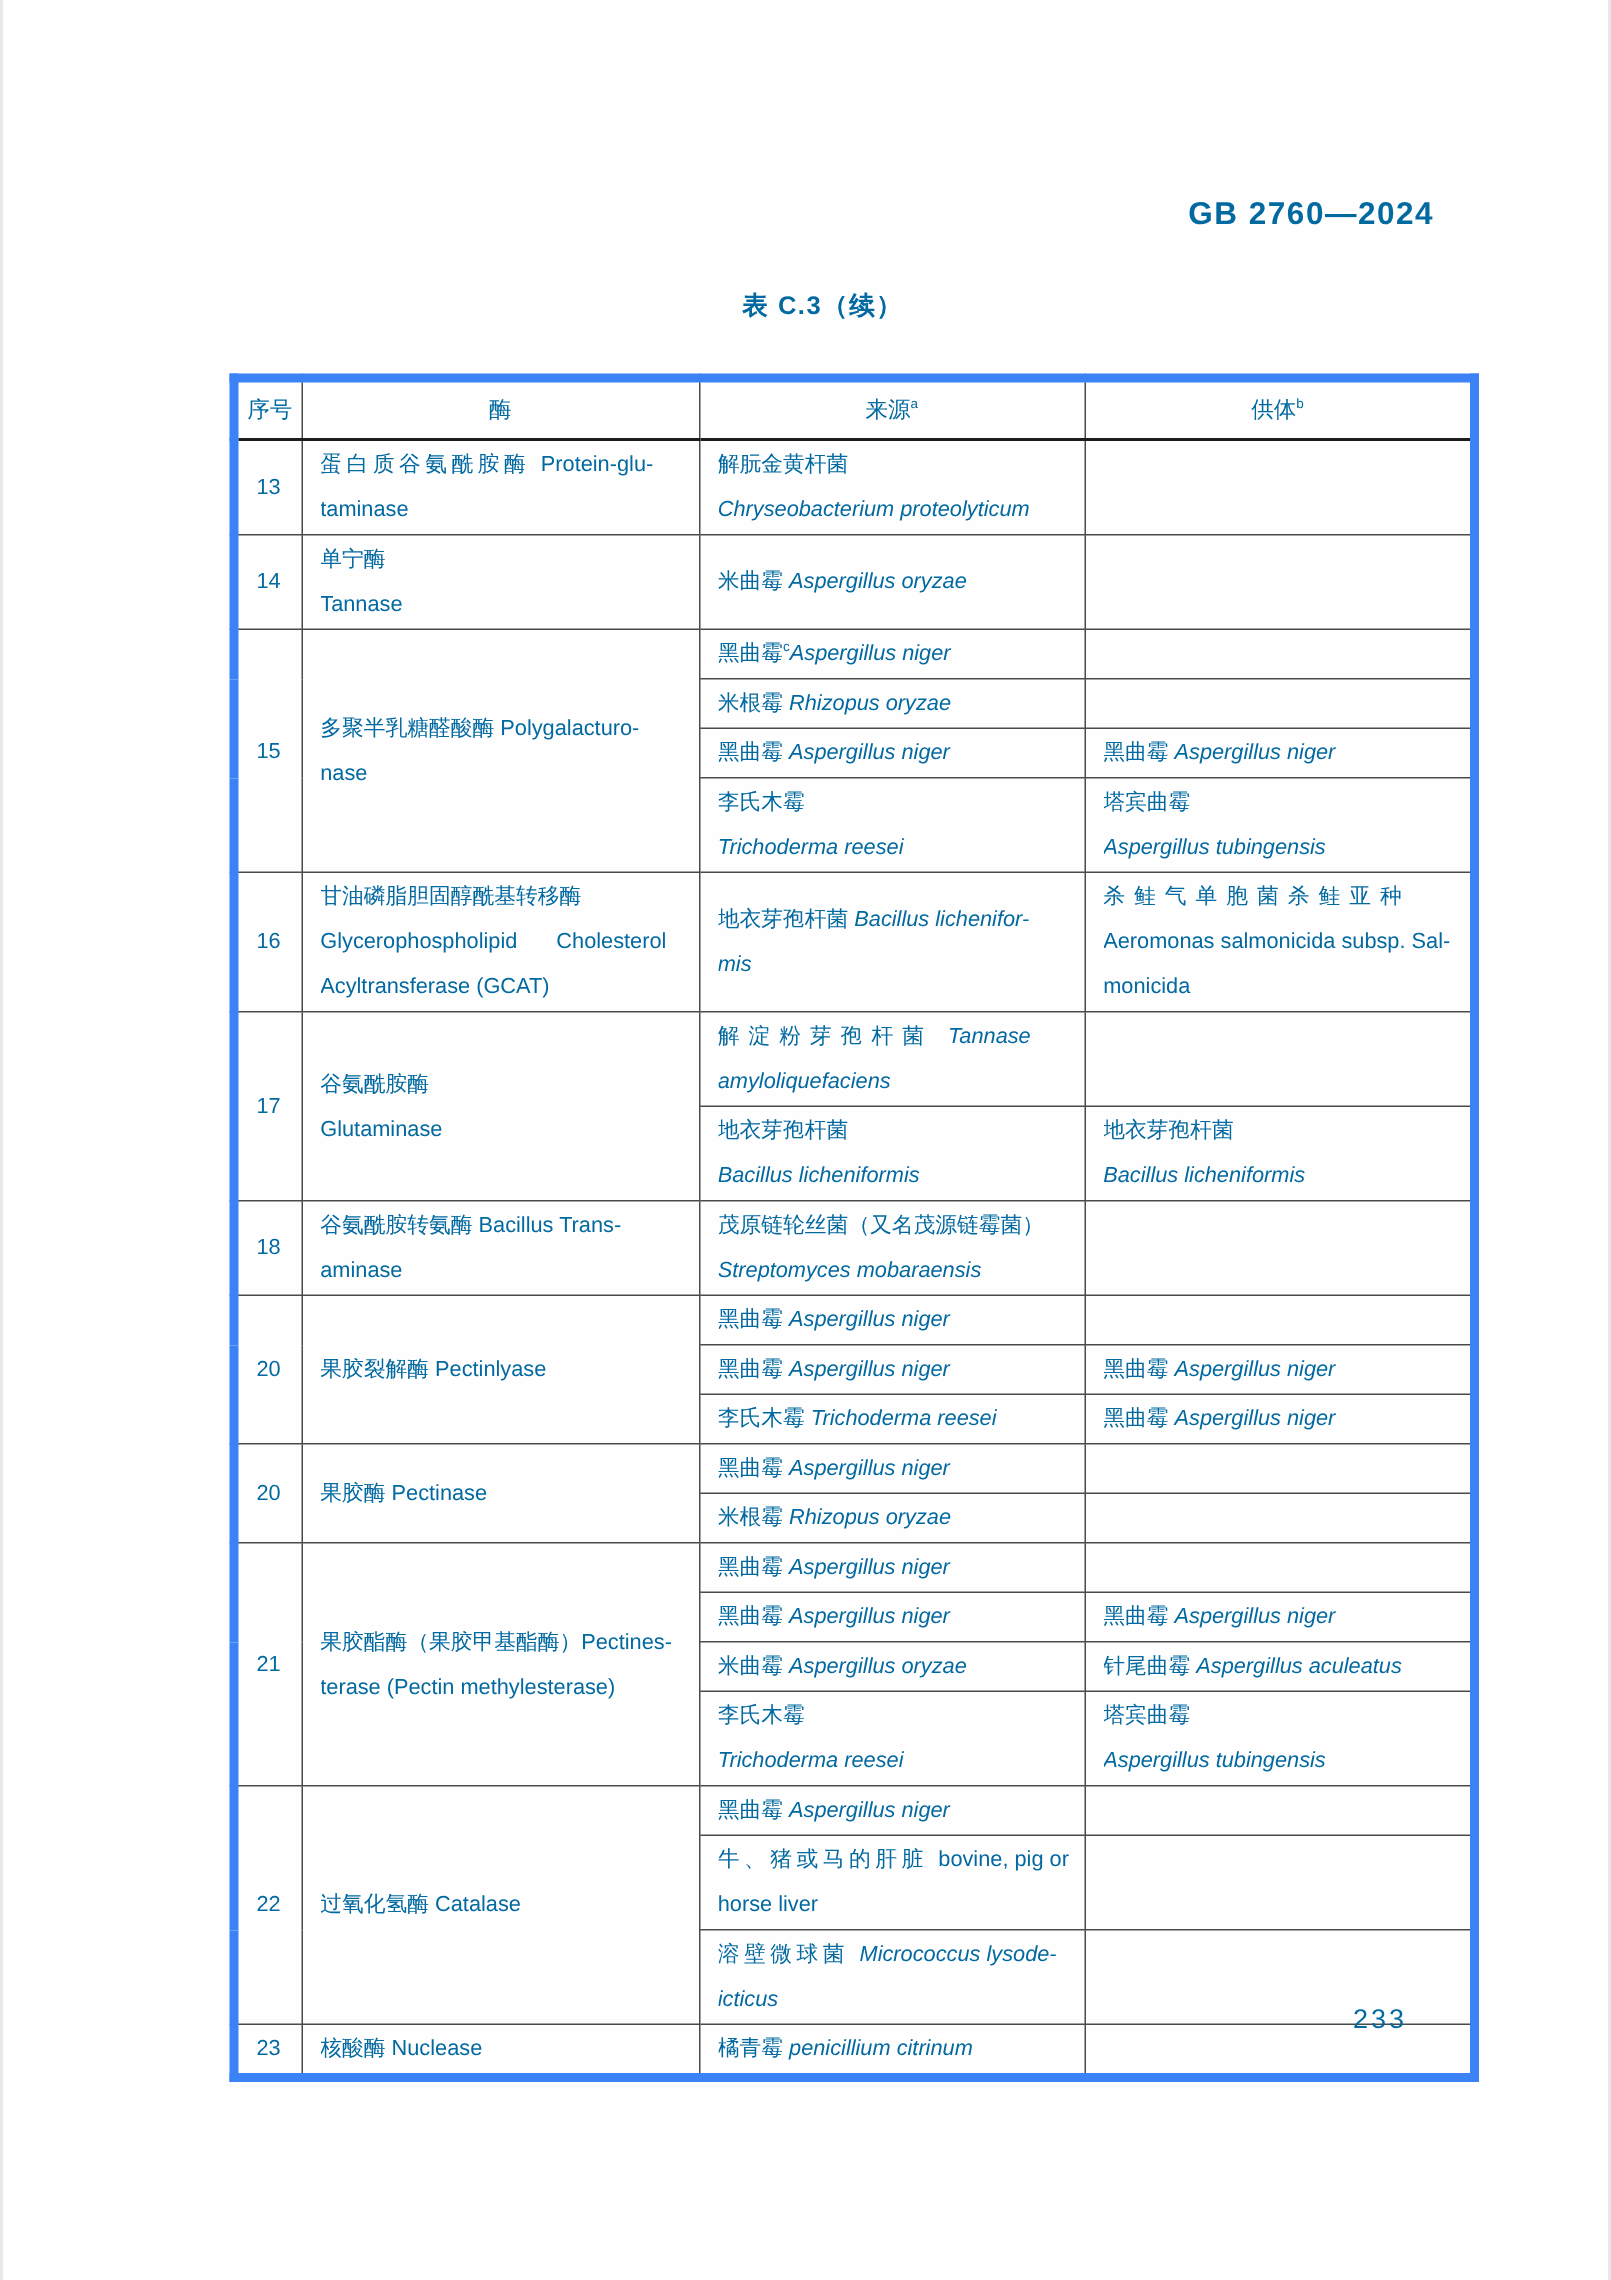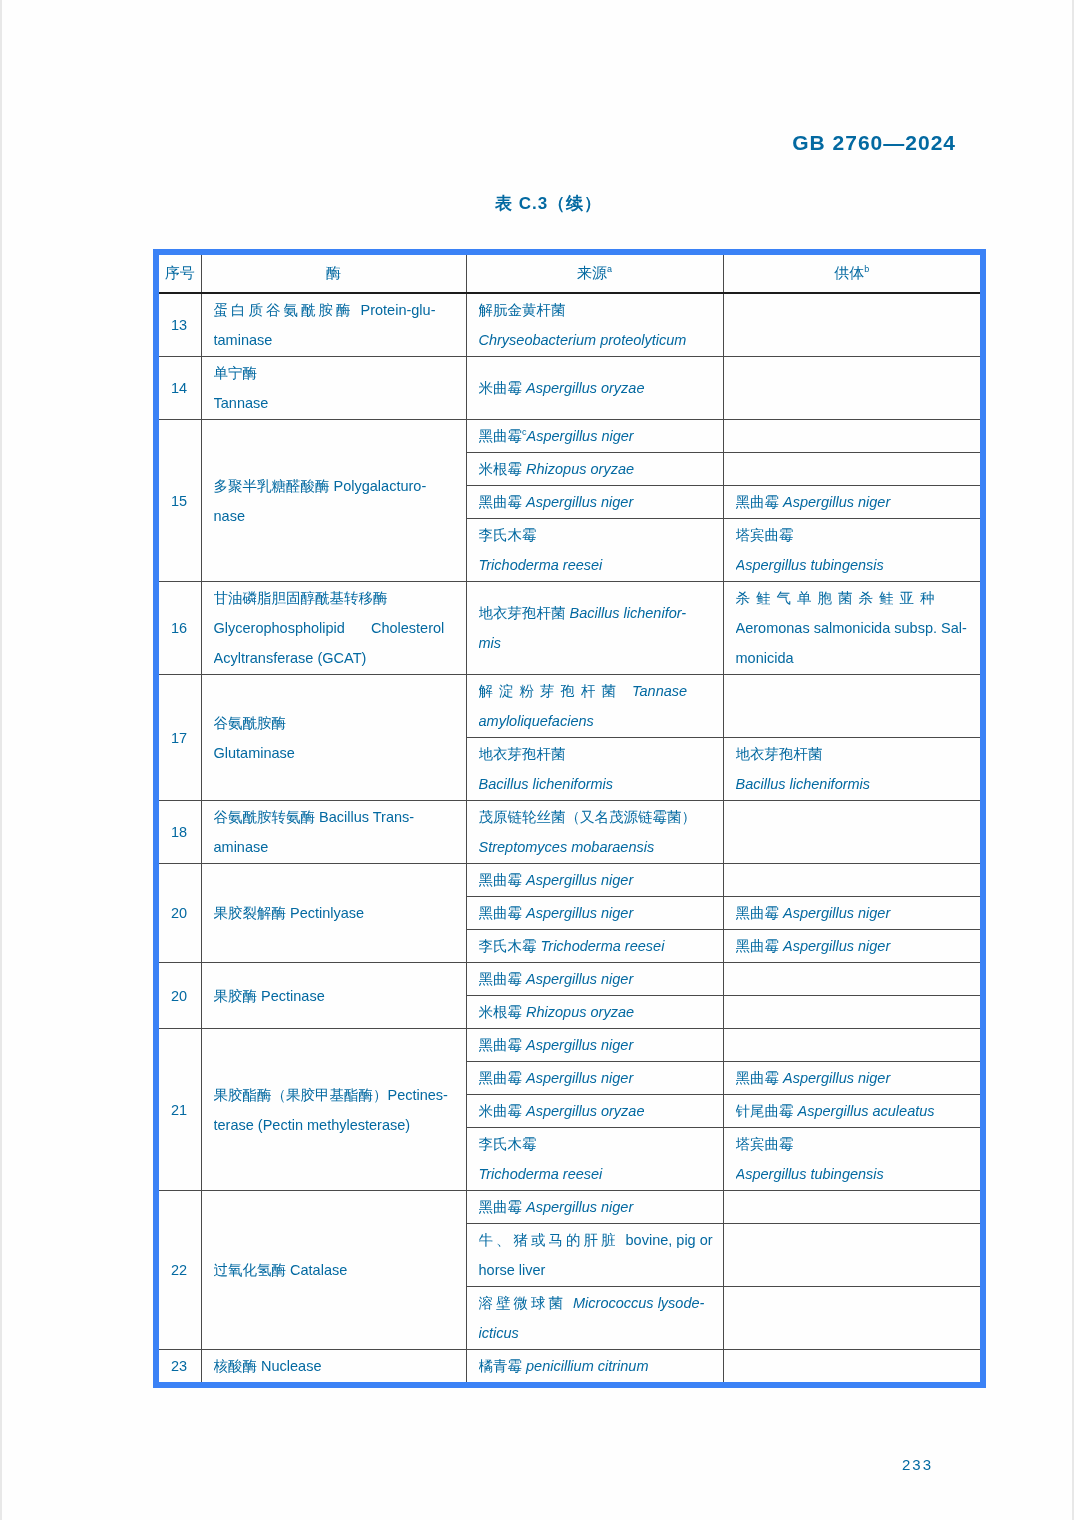--- a/index.html
+++ b/index.html
@@ -58,23 +58,23 @@
   }
   td.cell-no { text-align: left; padding: 1px 2px; }
   .line { line-height: 30px; height: 30px; white-space: nowrap; overflow: hidden; }
   .it  { font-style: italic; }
   .sp  { letter-spacing: 3px; }
   .sp2 { letter-spacing: 6px; text-align: right; }
   .ws  { word-spacing: 22px; text-align: center; }
   sup  { font-size: 9px; line-height: 0; }
   .page-number {
     position: absolute;
-    top: 1456px;
+    top: 1336px;
     left: 900px;
-    font-size: 15px;
+    font-size: 18px;
     letter-spacing: 2px;
     text-align: right;
   }
 </style>
 </head>
 <body>
 
 <div class="page">
 
   <div class="doc-code">GB 2760—2024</div>

